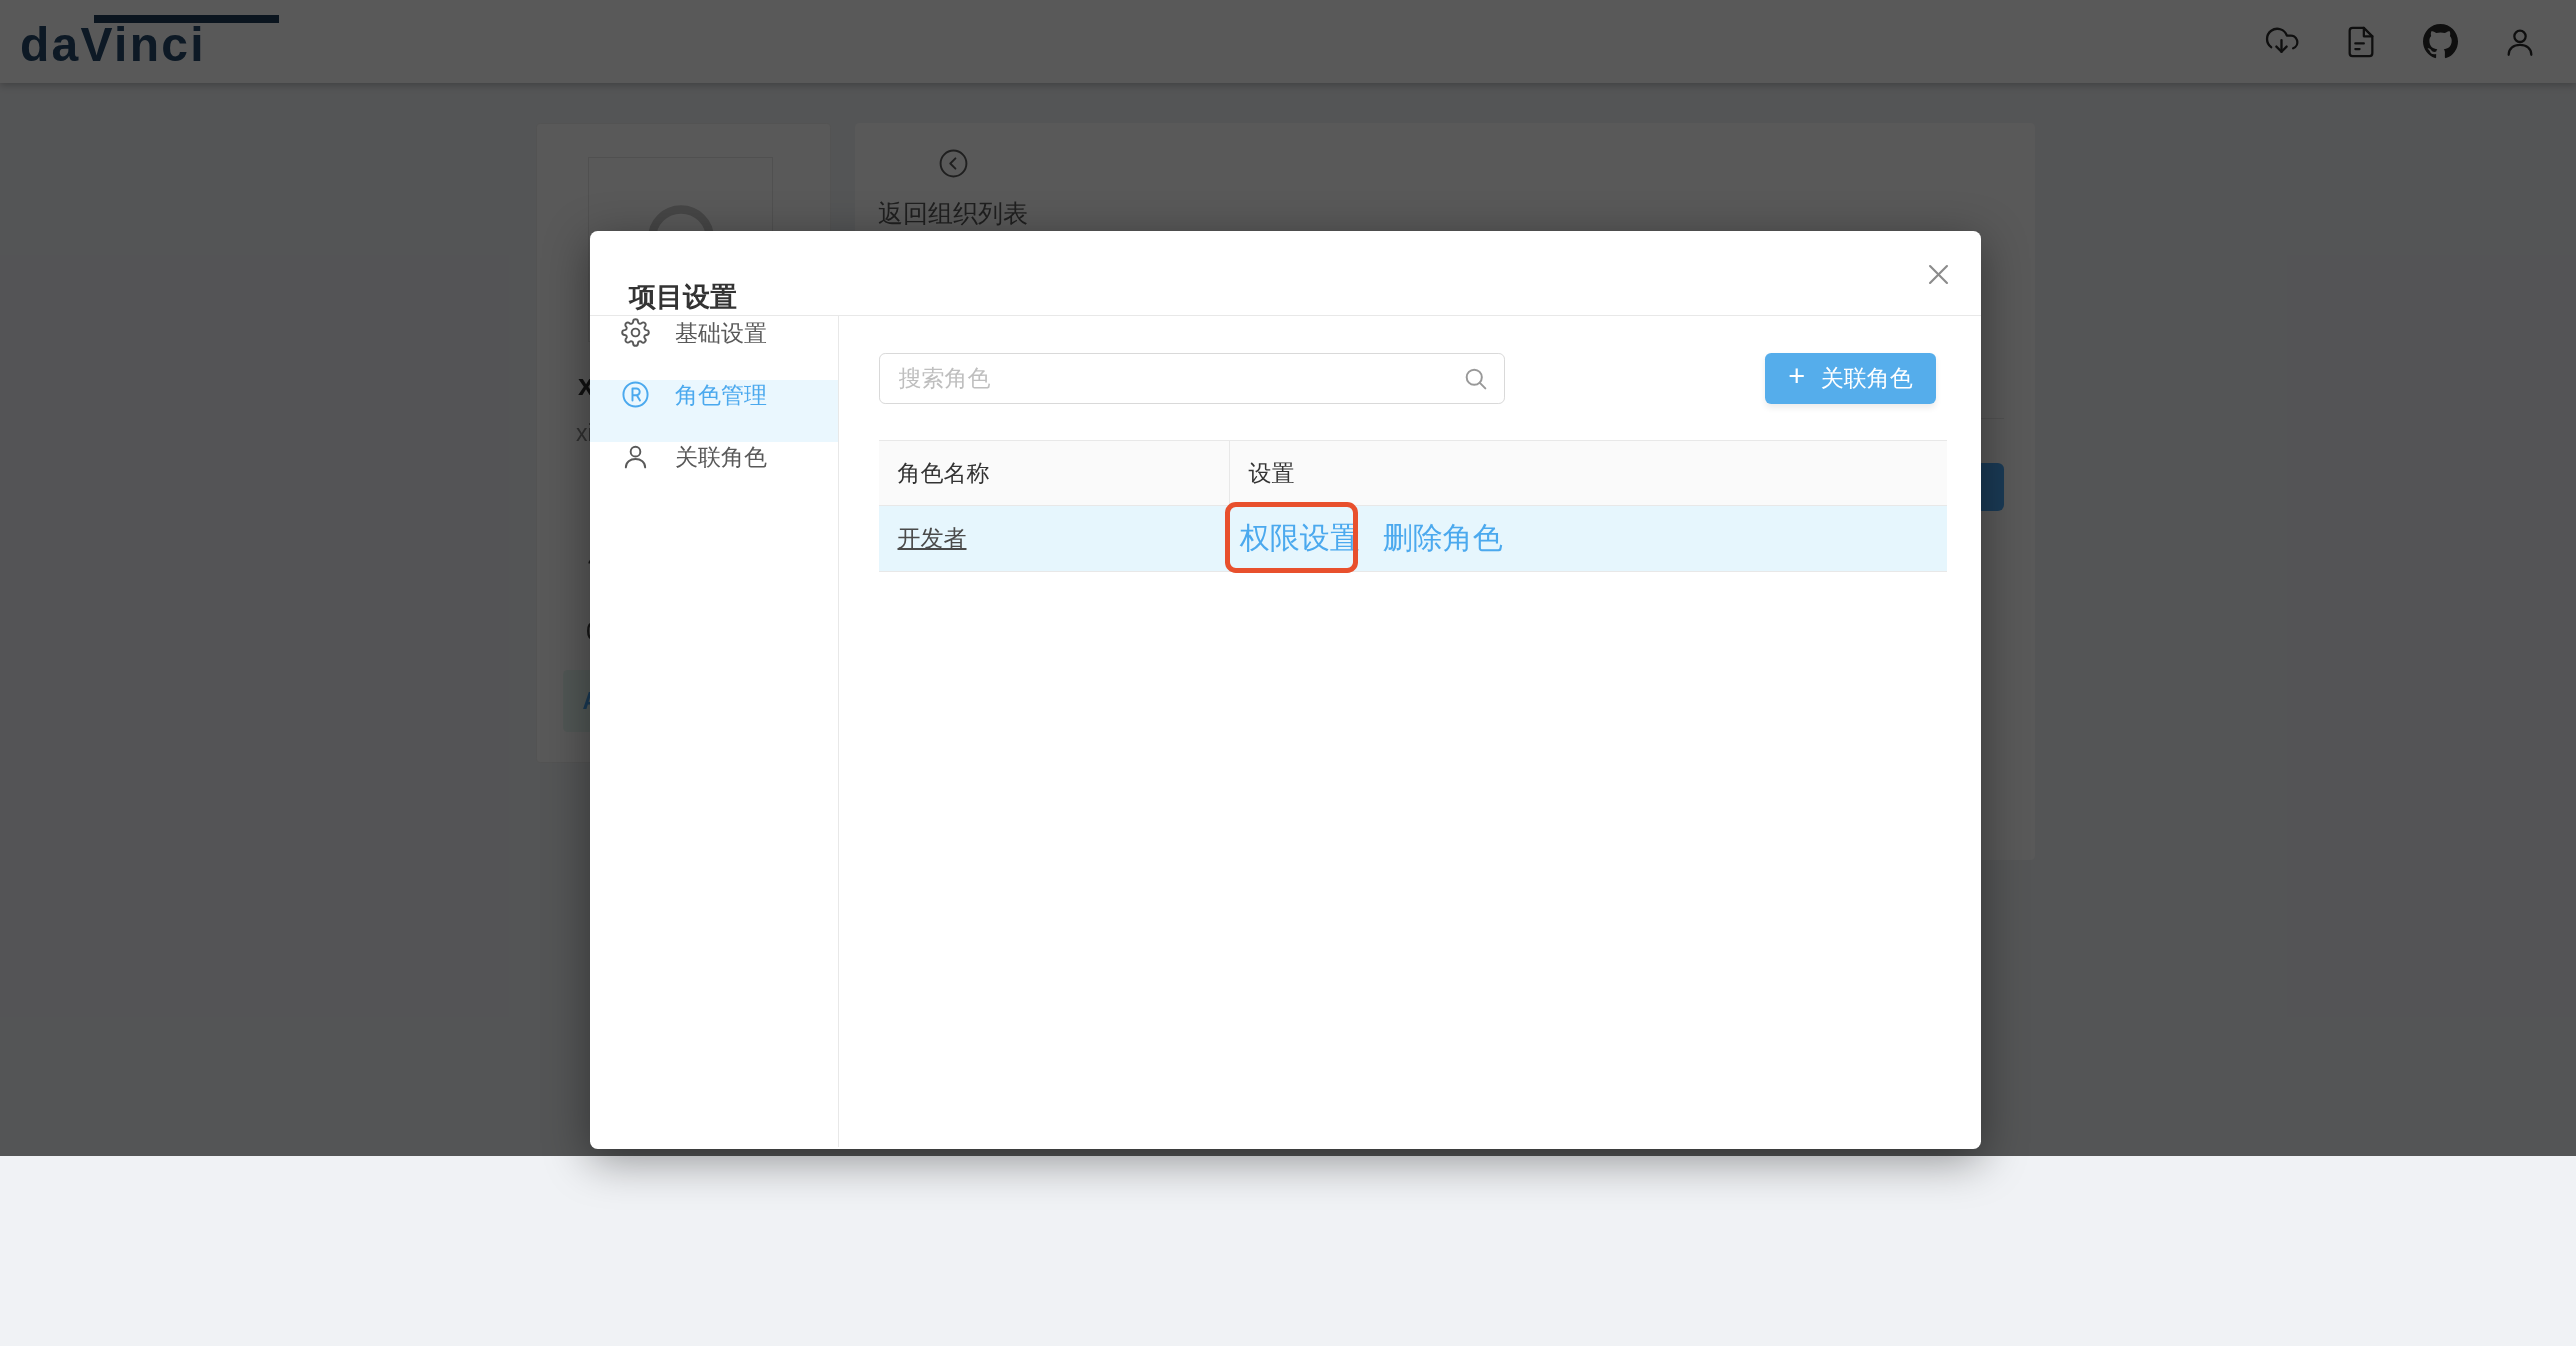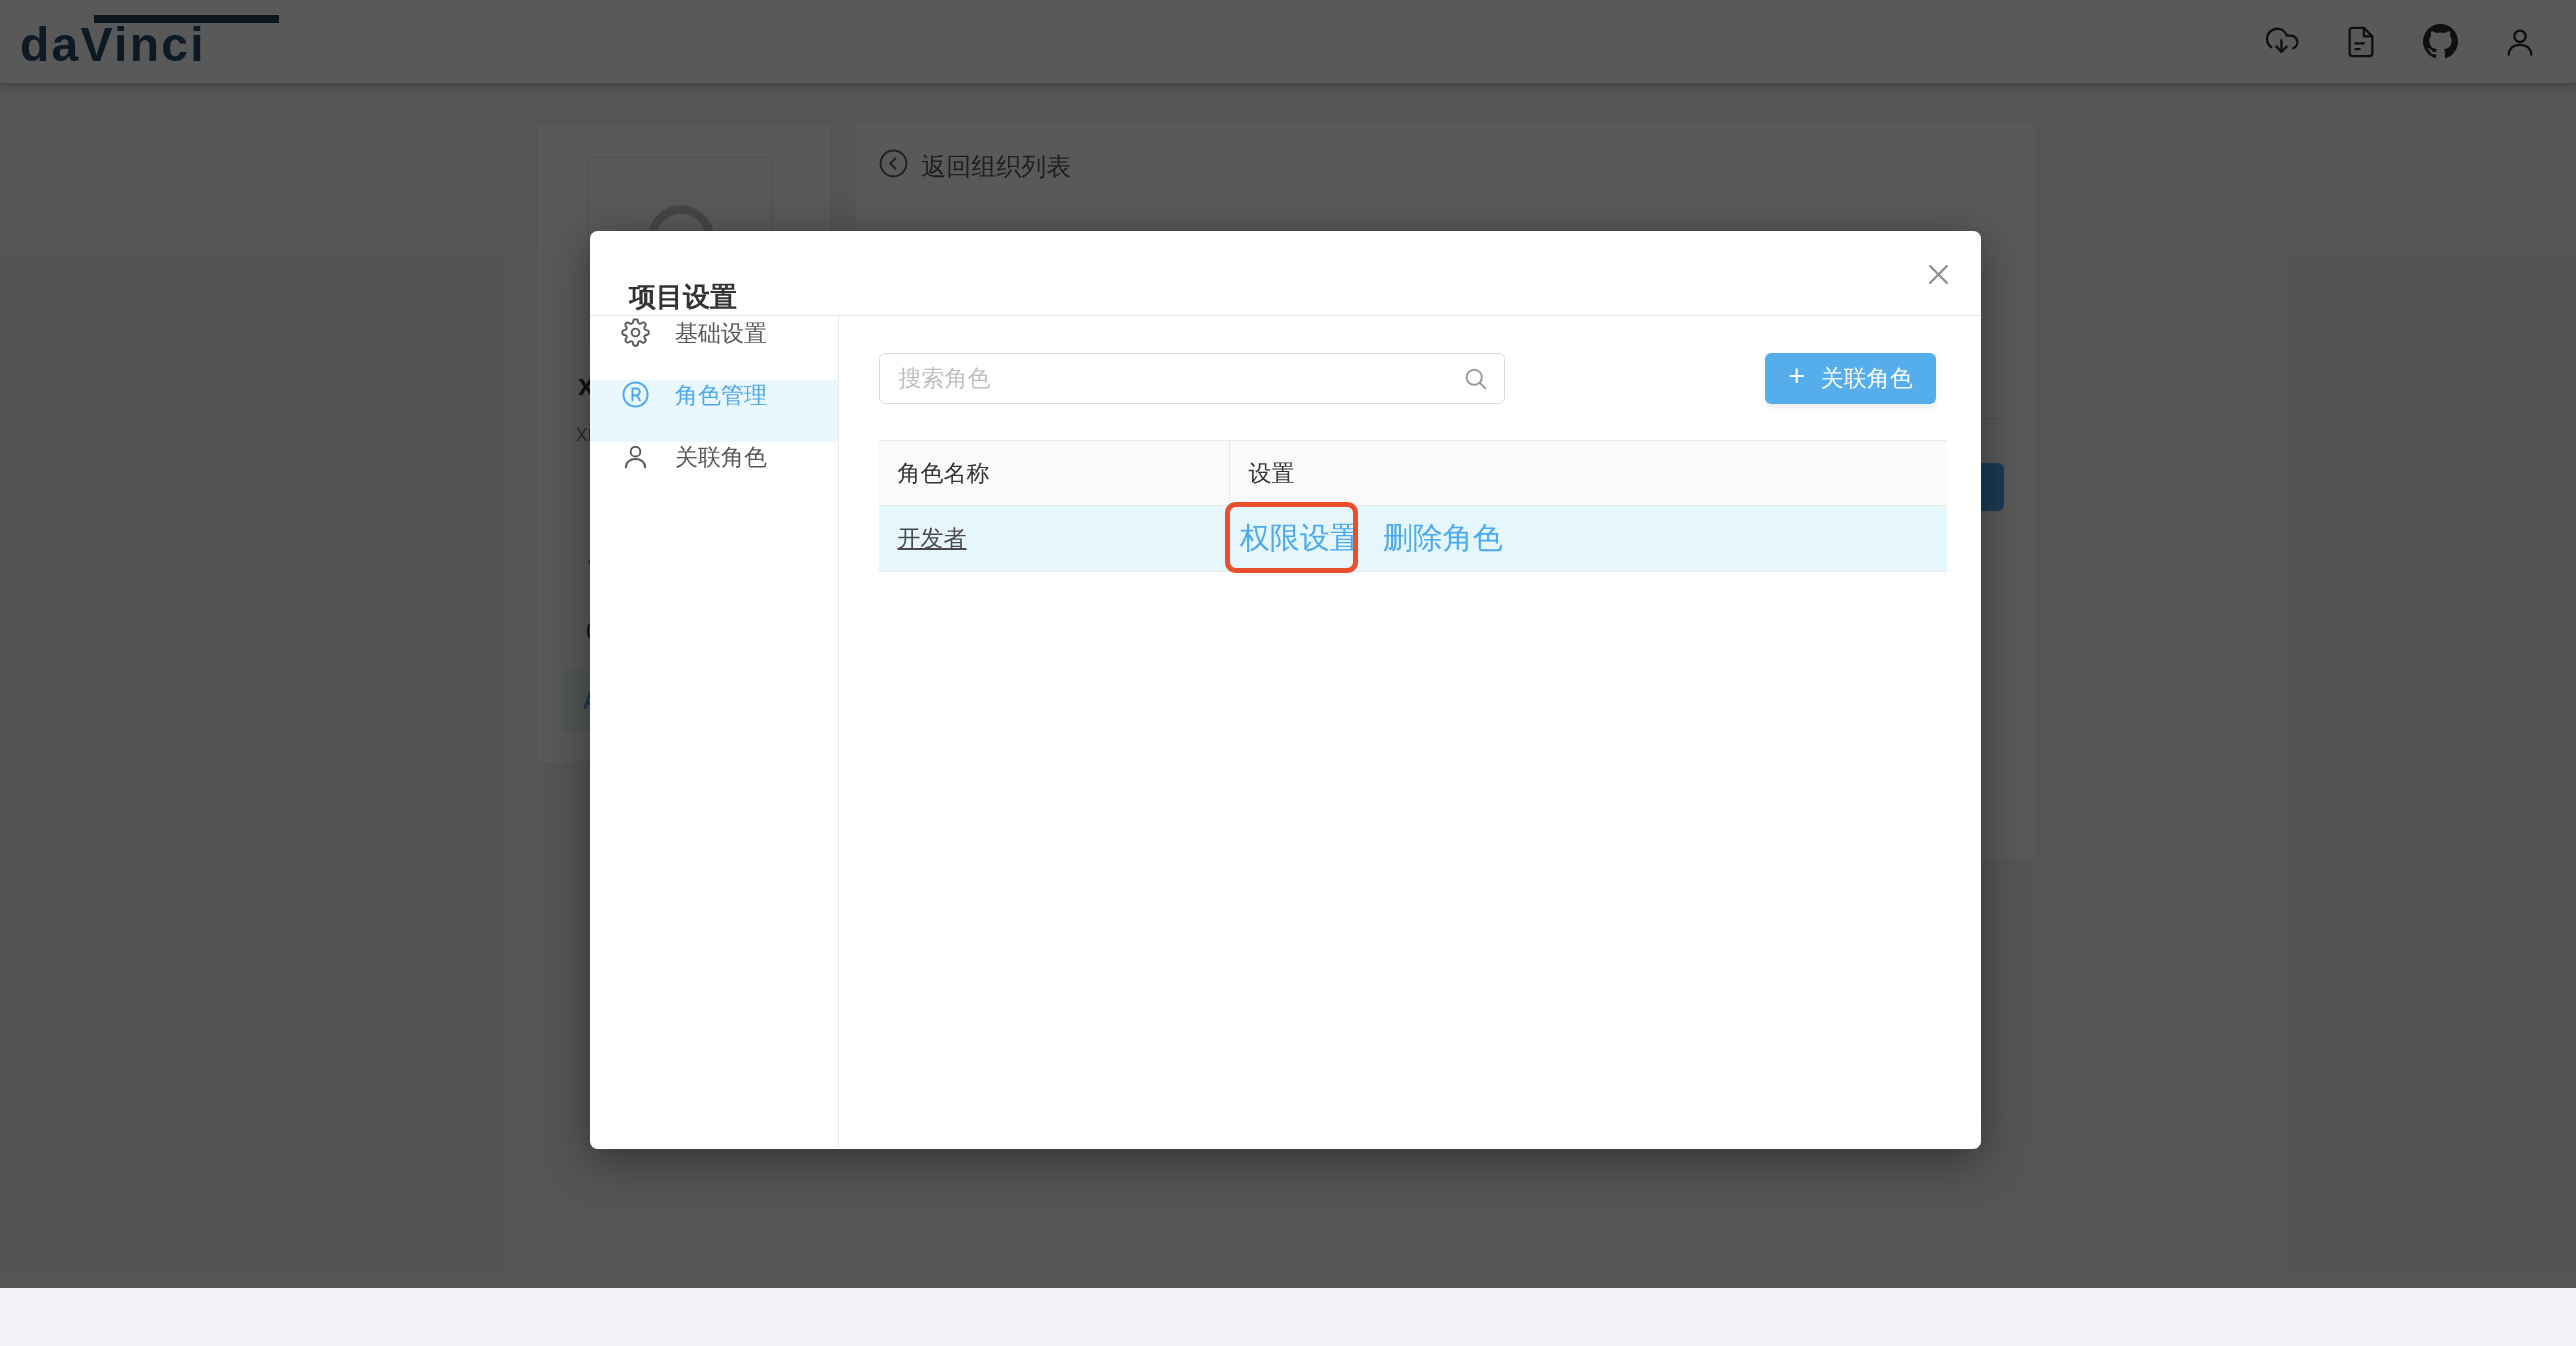--- a/index.html
+++ b/index.html
@@ -1,21 +1,21 @@
 <!DOCTYPE html>
 <html style="font-size:12.3px"><head>
 <meta charset="utf-8">
 <style>
   * { margin:0; padding:0; box-sizing:border-box; }
   html,body { width:2576px; height:1347px; }
   body {
     font-family:"Liberation Sans","DejaVu Sans",sans-serif;
     background:#f0f2f5; overflow:hidden; position:relative;
   }
-  .stage { position:absolute; inset:0; width:2576px; height:1288px; }
+  .stage { position:absolute; inset:0; width:2576px; height:1156px; }
 
   
   .navbar {
     position:absolute; left:0; top:0; width:100%; height:83px;
     background:#ffffff; box-shadow:0 2.3px 7.7px rgba(0,0,0,.25);
     display:flex; align-items:center; justify-content:space-between;
     padding:0 39px 0 20px; z-index:5;
   }
   .logo { position:relative; color:#27496b; font-weight:900; font-size:48px;
           letter-spacing:2.3px; line-height:1; padding-top:7.7px; }
@@ -44,21 +44,21 @@
     position:absolute; left:25.5px; top:546px; width:123px; height:62px;
     background:#e9f8f3; border-radius:4.6px; display:flex; align-items:center; padding-left:20px;
     color:#4aa6f3; font-weight:700; font-size:23px;
   }
 
   .org-panel {
     position:absolute; left:855px; top:40px; width:1180px; height:737px;
     background:#ffffff; border-radius:4.6px;
   }
   .back-row { position:absolute; left:23px; top:25px; display:flex; align-items:center;
-              gap:12.3px; color:#595959; font-size:25px; }
+              gap:12.3px; color:#595959; font-size:25px;flex-direction:column; }
   .org-divider { position:absolute; left:25px; top:295px; width:1124px; height:0;
                  border-top:1.5px solid #e8e8e8; }
   .org-primary-btn {
     position:absolute; left:1012px; top:340px; width:137px; height:48px;
     background:#4aa6f3; border:none; border-radius:6.2px;
   }
 
   
   .mask { position:absolute; inset:0; background:rgba(0,0,0,0.65); z-index:40; }
 

